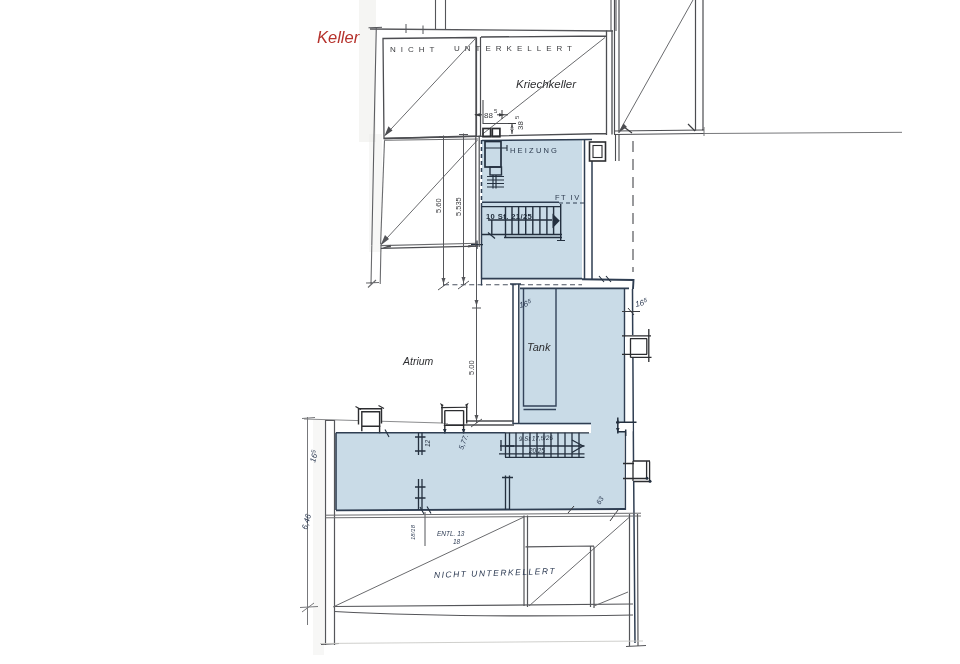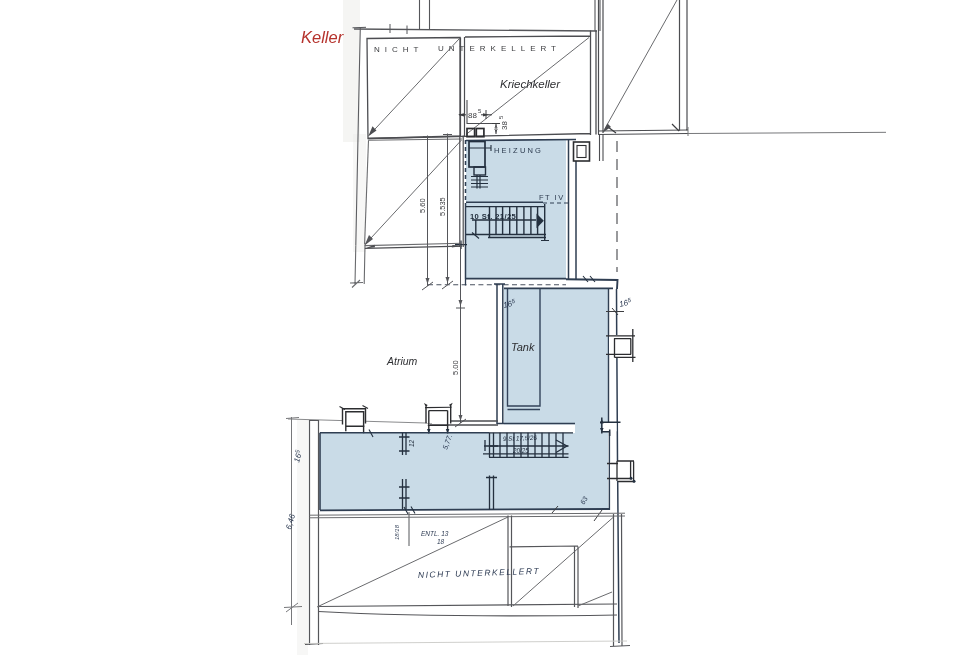--- a/index.html
+++ b/index.html
@@ -1,17 +1,17 @@
 <!DOCTYPE html>
 <html><head>
 <meta charset="utf-8">
 <style>
   html,body{margin:0;padding:0;background:#ffffff;}
   .page{width:886px;height:664px;position:relative;overflow:hidden;background:#ffffff;
-        font-family:"Liberation Sans", sans-serif;}
+        font-family:"Liberation Sans", sans-serif;margin-left:16px;}
   svg{position:absolute;left:0;top:0;}
   text{font-family:"Liberation Sans", sans-serif;}
 </style>
 </head>
 <body>
 <div class="page">
 <svg width="960" height="664" viewBox="0 0 960 664">
 
   <rect x="0" y="0" width="960" height="664" fill="#ffffff"></rect>
 

